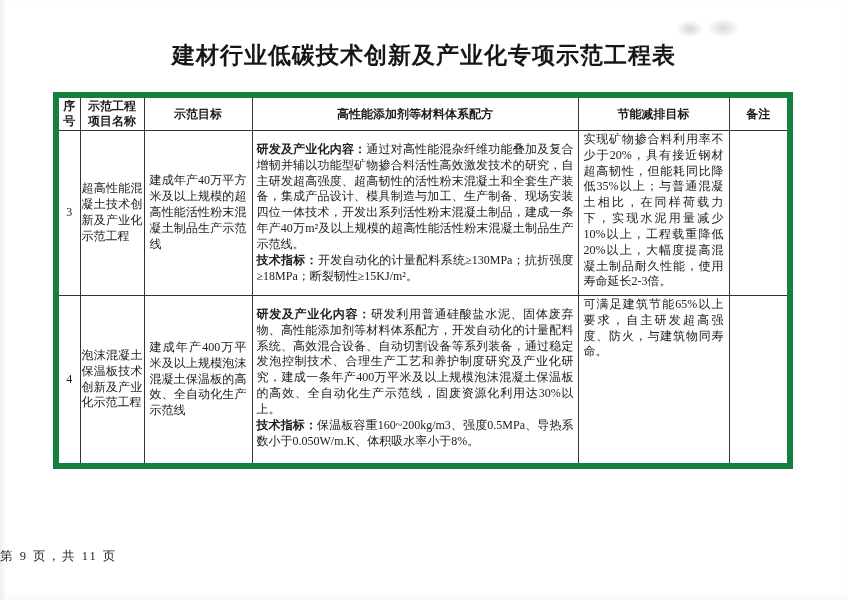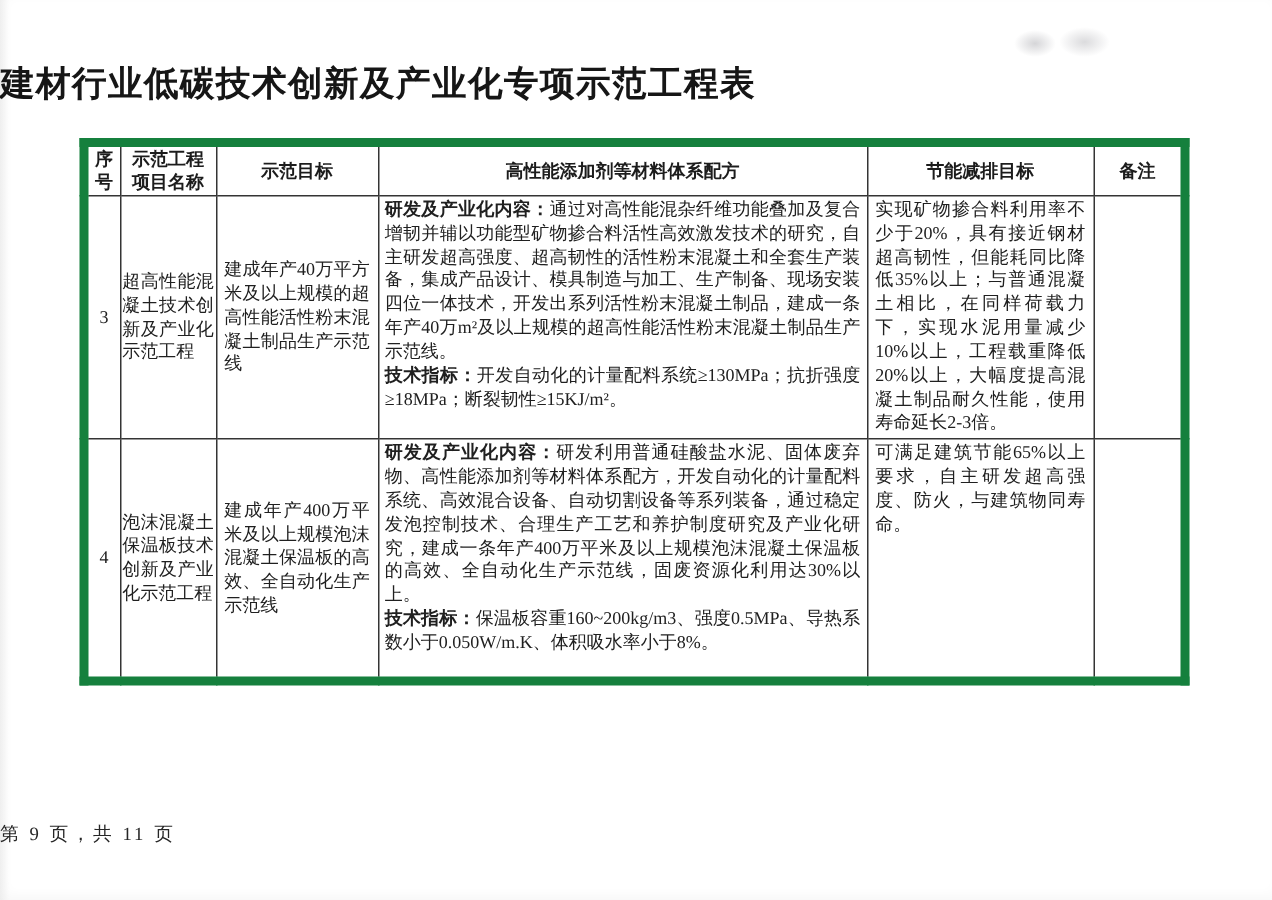--- a/index.html
+++ b/index.html
@@ -4,21 +4,21 @@
 <style>
   html, body { margin:0; padding:0; background:#ffffff; }
   .page {
     position:relative; width:848px; height:600px; background:#ffffff;
     font-family:"Liberation Serif","DejaVu Serif",serif; color:#1c1c1c;
     overflow:hidden;
     box-shadow: inset 3px -3px 8px rgba(0,0,0,0.03);
   }
   .doc-title {
     position:absolute; top:40px; left:0; right:0; margin:0;
-    text-align:left; font-size:23px; font-weight:700; letter-spacing:1px;
+    text-align:center; font-size:23px; font-weight:700; letter-spacing:1px;
     color:#161616;
   }
   .main-table {
     position:absolute; left:53px; top:92px; width:734px;
     border-collapse:collapse; table-layout:fixed;
     border:6px solid #15803d;
   }
   .main-table th, .main-table td {
     border:1px solid #343434;
     overflow:hidden;
@@ -26,21 +26,21 @@
   .main-table th {
     font-size:12px; font-weight:700; text-align:center; vertical-align:middle;
     height:26px; padding:1px 2px; line-height:1.25; color:#1c1c1c;
   }
   .main-table td { font-size:12px; line-height:1.32; color:#202020; }
   tr.row-a > td { height:151px; }
   tr.row-b > td { height:154px; }
   .c-seq   { text-align:center; vertical-align:middle; }
   .c-name  { vertical-align:middle; text-align:justify; text-justify:inter-character; padding:2px 1px; }
   .c-goal  { vertical-align:middle; text-align:justify; text-justify:inter-character; padding:2px 5px;margin-left:44px; }
-  .c-rd    { vertical-align:top; padding:1px 4px 2px 4px; }
+  .c-rd    { vertical-align:top; padding:11px 4px 2px 4px; }
   .c-rd p  { margin:0; text-align:justify; text-justify:inter-character; }
   .c-energy{ vertical-align:top; text-align:justify; text-justify:inter-character; padding:1px 5px 2px 5px; }
   .c-remark{ vertical-align:top; }
   .page-footer {
     position:absolute; top:548px; left:0; right:0;
     text-align:left; font-size:12.5px; letter-spacing:2px; color:#262626;
   }
   .artifact { position:absolute; pointer-events:none; }
   .a1 { left:676px; top:20px; width:28px; height:18px;
         background:radial-gradient(ellipse at center, rgba(135,135,142,0.35), rgba(135,135,142,0) 70%); }

